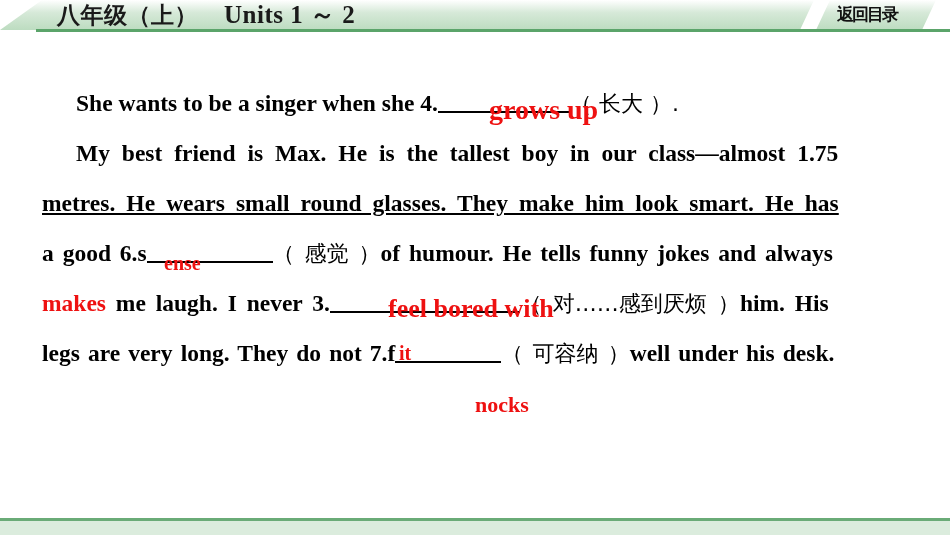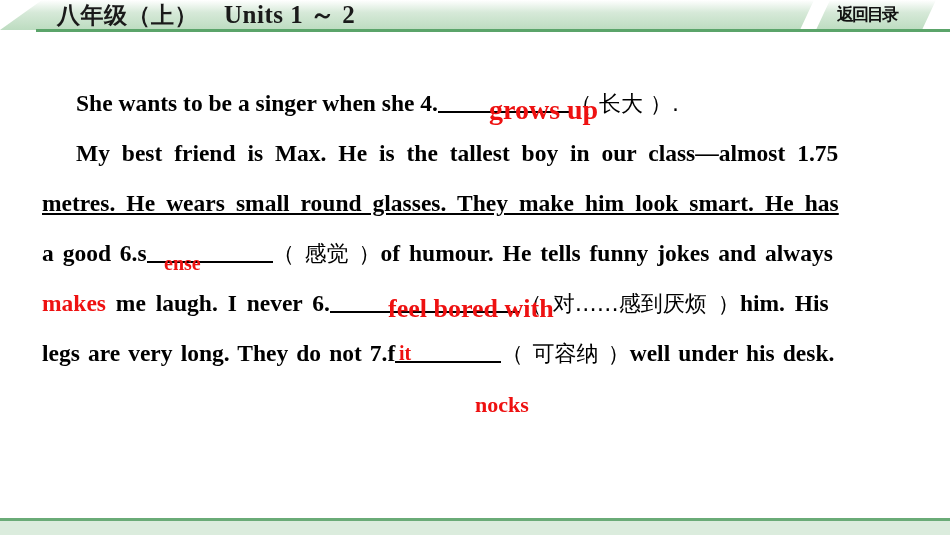--- a/index.html
+++ b/index.html
@@ -178,21 +178,21 @@
   <div class="line" style="top:96px; left:76px; width:852px; word-spacing:6.0px;">My best friend is Max. He is the tallest boy in our class—almost 1.75</div>
 
   <div class="line" style="top:146px; word-spacing:5.2px;text-decoration:underline;">metres. He wears small round glasses. They make him look smart. He has</div>
 
   <div class="line" style="top:196px; word-spacing:3.0px;">
     <span>a good 6.s</span><span class="blank" style="width:126px;"></span><span class="cn-char">（ 感觉 ）</span><span>of humour. He tells funny jokes and always</span>
   </div>
   <div class="red-overlay" style="left:164px; top:212px; font-size:20px;margin-top:8px;">ense</div>
 
   <div class="line" style="top:246px; word-spacing:4.0px;">
-    <span class="red-inline">makes</span><span>&nbsp;</span><span>me laugh. I never 6.</span><span class="blank" style="width:190px;"></span><span class="cn-char">（ 对……感到厌烦 ）</span><span>him. His</span>
+    <span class="red-inline">makes</span><span>&nbsp;</span><span>me laugh. I never 3.</span><span class="blank" style="width:190px;"></span><span class="cn-char">（ 对……感到厌烦 ）</span><span>him. His</span>
   </div>
   <div class="red-overlay" style="left:368px; top:262px; font-size:26px;margin-left:20px;">feel bored with</div>
 
   <div class="line" style="top:296px; word-spacing:2.2px;">
     <span>legs are very long. They do not 7.f</span><span class="blank" style="width:106px;"></span><span class="cn-char">（ 可容纳 ）</span><span>well under his desk.</span>
   </div>
   <div class="red-overlay" style="left:399px; top:310px; font-size:20px;">it</div>
 
   <div class="red-overlay" style="left:475px; top:360px; font-size:22px;text-align:center;">nocks</div>
 

